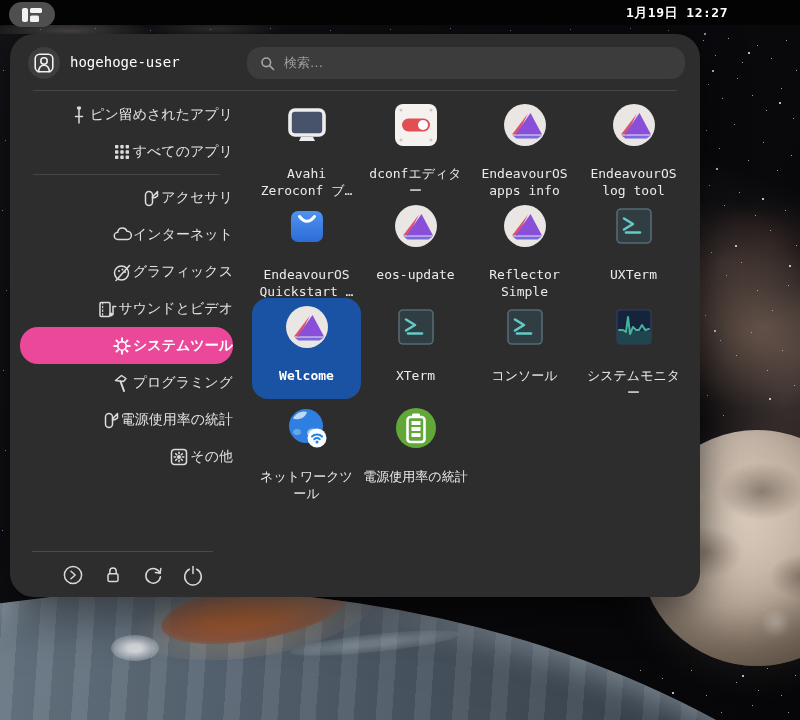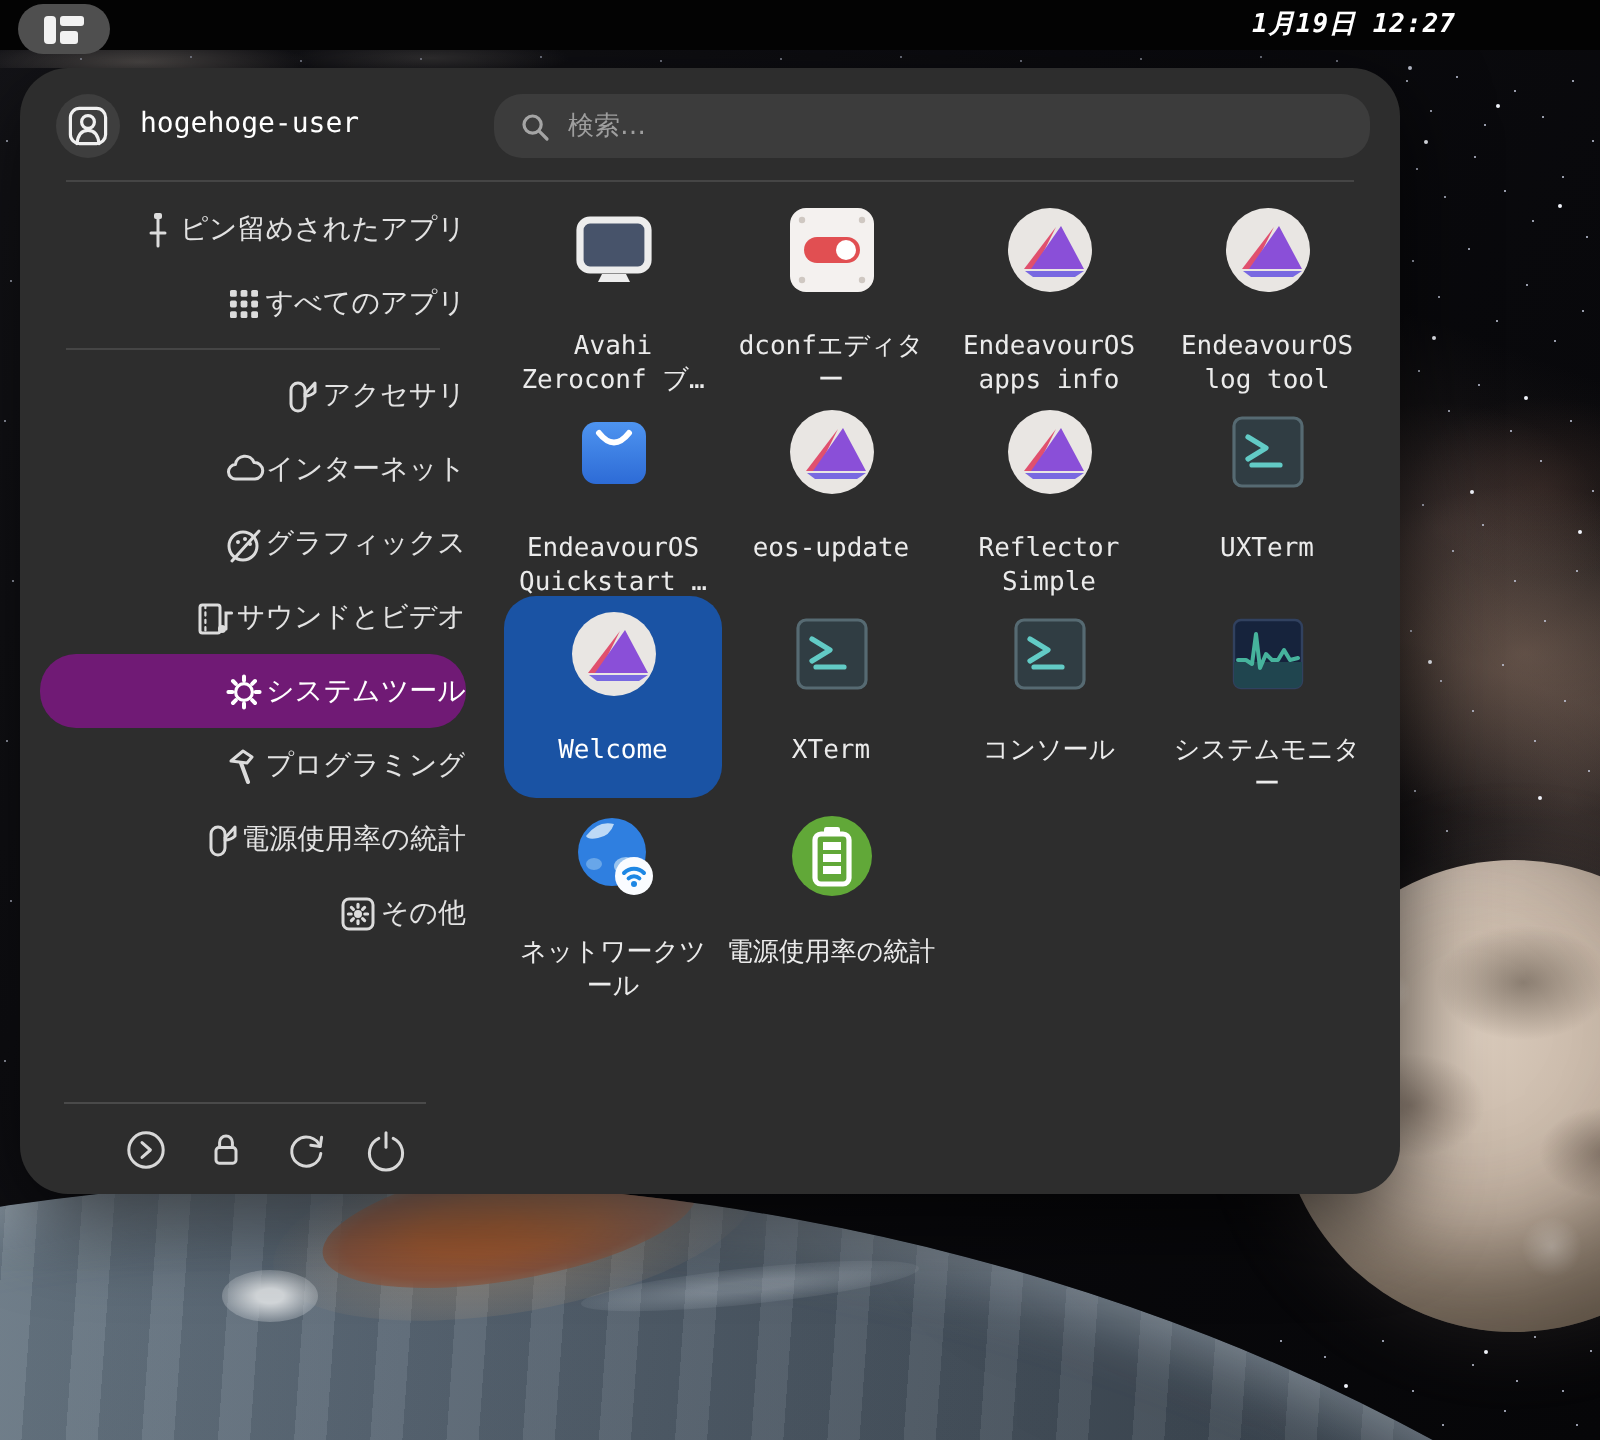--- a/index.html
+++ b/index.html
@@ -44,49 +44,49 @@
     background:
       radial-gradient(ellipse 60px 40px at 52% 26%, rgba(70,60,50,.50), transparent 72%),
       radial-gradient(ellipse 52px 36px at 28% 52%, rgba(80,65,55,.42), transparent 72%),
       radial-gradient(ellipse 48px 32px at 70% 62%, rgba(72,58,48,.48), transparent 72%),
       radial-gradient(circle 20px at 58% 82%, rgba(238,228,218,.65), transparent 75%),
       radial-gradient(circle 13px at 24% 28%, rgba(242,234,224,.55), transparent 75%),
       radial-gradient(circle 10px at 80% 38%, rgba(242,234,224,.45), transparent 75%),
       radial-gradient(circle at 42% 38%, #d9cabb 0%, #c3b2a2 45%, #a4937f 70%, #7c6c5c 90%, #5e5142 100%);
     box-shadow:inset -22px -32px 60px rgba(35,28,22,.55), inset 10px 12px 34px rgba(255,248,240,.22), 0 0 46px rgba(205,185,165,.12);}
   
-  .topbar{position:absolute;left:0;top:0;width:800px;height:25px;background:#030303;z-index:20;font-style:italic;}
+  .topbar{position:absolute;left:0;top:0;width:800px;height:25px;background:#030303;z-index:20;}
   .launcher{position:absolute;left:9px;top:2px;width:46px;height:25px;border-radius:13px;background:#4f4f4f;border:none;
     display:flex;align-items:center;justify-content:center;cursor:pointer;}
   .clock{position:absolute;right:72px;top:0;height:25px;line-height:26px;color:#fff;
     font-family:"DejaVu Sans Mono",monospace;font-weight:bold;font-size:13px;letter-spacing:.5px;}
   
   .menu-panel{position:absolute;left:10px;top:34px;width:690px;height:563px;background:#2d2d2d;border-radius:24px;
     box-shadow:0 12px 44px rgba(0,0,0,.65);z-index:10;}
   .avatar{position:absolute;left:18px;top:13px;width:32px;height:32px;border-radius:50%;background:#3e3e3e;
     display:flex;align-items:center;justify-content:center;}
   .username{position:absolute;left:60px;top:0;height:57px;line-height:57px;font-weight:normal;font-size:14px;color:#fff;
     font-family:"DejaVu Sans Mono","DejaVu Sans",monospace;}
   .searchbox{position:absolute;left:237px;top:13px;width:438px;height:30px;border-radius:14px;background:#3c3c3c;
     display:flex;align-items:center;gap:9px;padding:16px 13px;box-sizing:border-box;cursor:text;}
   .search-ph{color:#9e9e9e;font-size:13px;}
   .header-divider{position:absolute;left:23px;right:23px;top:56px;height:1px;background:#454545;}
   .sidebar{position:absolute;left:10px;top:62px;width:213px;}
   .side-item{display:flex;align-items:center;height:37px;padding-left:11px;border-radius:18px;
     color:#e2e2e2;font-size:14px;cursor:pointer;white-space:nowrap;overflow:hidden;justify-content:flex-end;}
-  .side-item.selected{background:#701a75;color:#fff;}
+  .side-item.selected{background:#ec4899;color:#fff;font-weight:bold;}
   .side-item .si{flex:none;width:22px;height:22px;}
   .side-divider{height:1px;background:#454545;margin:4px 13px;}
   .session-divider{position:absolute;left:22px;top:517px;width:181px;height:1px;background:#4a4a4a;}
   .session-row{position:absolute;left:10px;top:528px;width:213px;display:flex;gap:14px;padding-left:40px;box-sizing:border-box;}
   .session-btn{width:26px;height:26px;border:none;background:none;padding:0;display:flex;align-items:center;justify-content:center;cursor:pointer;}
   .appgrid{position:absolute;left:242px;top:62px;width:440px;display:grid;
     grid-template-columns:repeat(4,109px);grid-auto-rows:101px;}
   .app-tile{display:flex;flex-direction:column;align-items:center;padding-top:5px;border-radius:16px;box-sizing:border-box;cursor:pointer;}
-  .app-tile.selected{background:#1a53a4;}
+  .app-tile.selected{background:#1a53a4;font-weight:bold;}
   .app-icon{width:48px;height:48px;flex:none;}
   .app-label{margin-top:16px;font-size:13px;line-height:17px;color:#ebebeb;text-align:center;max-width:105px;
     font-family:"DejaVu Sans Mono","DejaVu Sans",sans-serif;}
   .app-tile.selected .app-label{color:#fff;}
   .hidden-defs{position:absolute;width:0;height:0;overflow:hidden;}
 </style>
 </head>
 <body>
 
 <svg class="hidden-defs" xmlns="http://www.w3.org/2000/svg">

